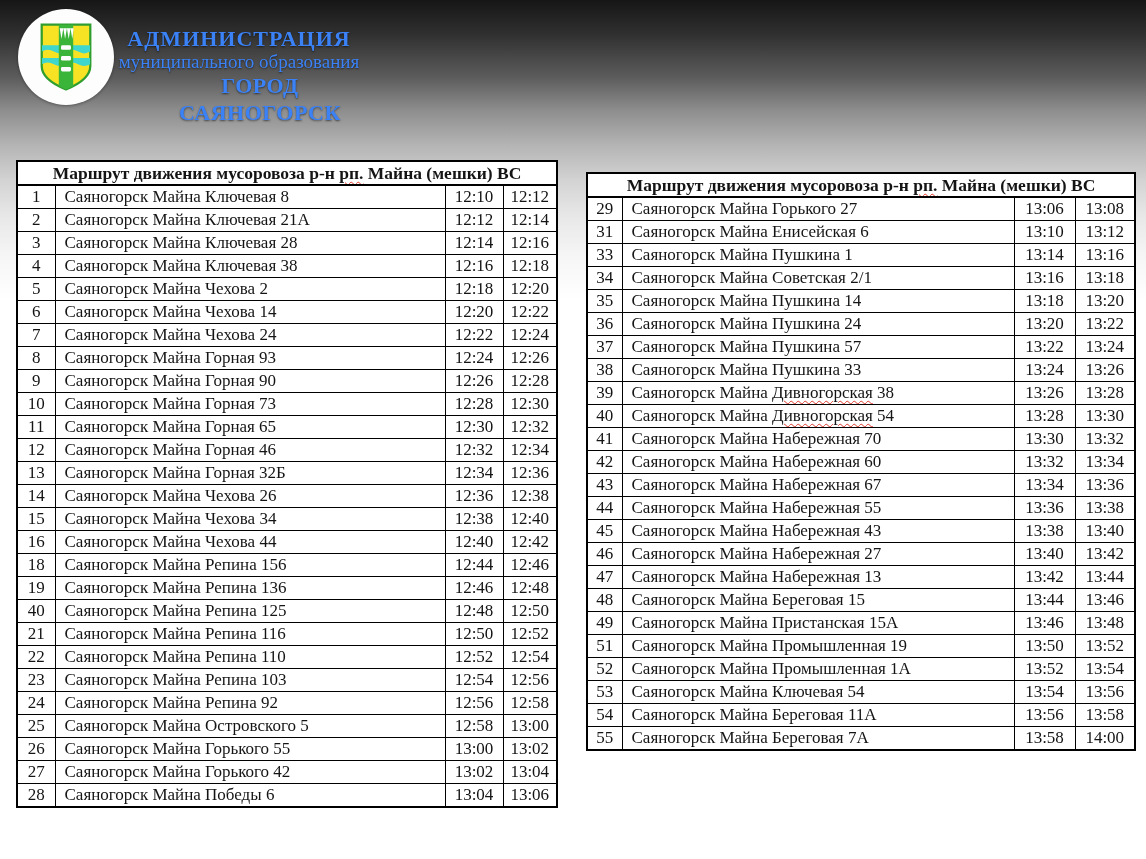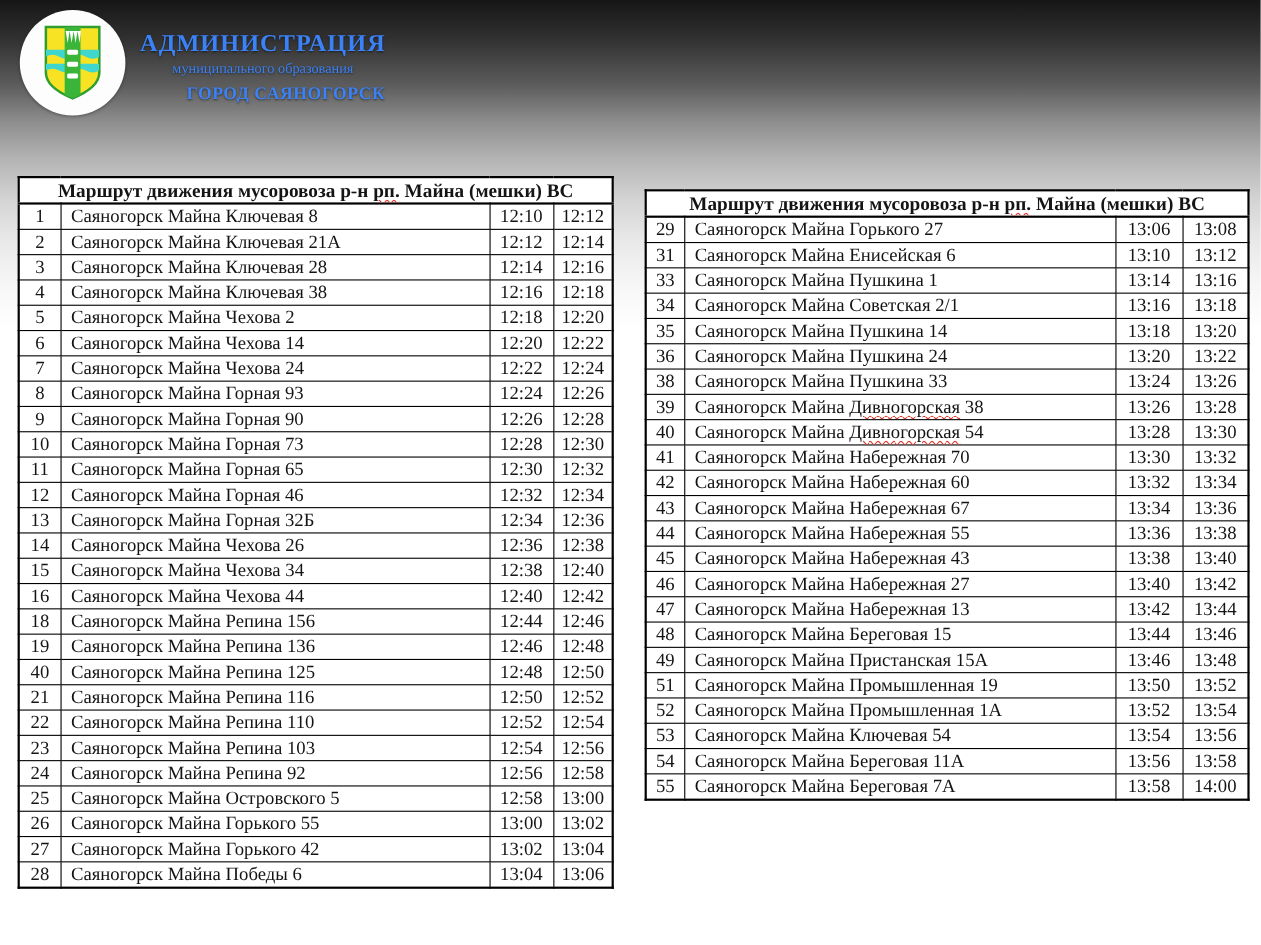--- a/index.html
+++ b/index.html
@@ -12,22 +12,22 @@
   .logo-circle{
     position:absolute;left:18px;top:9px;width:96px;height:96px;border-radius:50%;
     background:#fdfdfd;display:flex;align-items:center;justify-content:center;
     box-shadow:0 1px 3px rgba(0,0,0,.35);
   }
   .org{
     position:absolute;left:116px;top:26px;width:246px;text-align:center;
     color:#3b82f6;text-shadow:0 1px 2px rgba(0,0,0,.55);
   }
   .org-line1{font-size:22px;font-weight:bold;letter-spacing:1px;line-height:26px;}
-  .org-line2{font-size:13px;line-height:20px;}
-  .org-line3{font-size:16px;font-weight:bold;letter-spacing:.5px;line-height:27px;margin-left:42px;}
+  .org-line2{font-size:19px;line-height:20px;}
+  .org-line3{font-size:22px;font-weight:bold;letter-spacing:.5px;line-height:27px;margin-left:42px;}
 
   .tbl{position:absolute;background:#ffffff;}
   #left-tbl{left:16px;top:160px;width:540px;}
   #right-tbl{left:586px;top:172px;width:548px;}
   table{border-collapse:collapse;table-layout:fixed;width:100%;background:#fff;border:2px solid #000;}
   td{
     border:1px solid #000;font-size:17px;color:#141414;height:22px;line-height:22px;
     padding:0;white-space:nowrap;overflow:hidden;
   }
   td.title{font-weight:bold;text-align:center;font-size:17.5px;height:21px;border-bottom:2px solid #000;}
@@ -293,20 +293,26 @@
           <td class="t">13:18</td>
           <td class="t">13:20</td>
         </tr>
         <tr>
           <td class="num">36</td>
           <td class="addr">Саяногорск Майна Пушкина 24</td>
           <td class="t">13:20</td>
           <td class="t">13:22</td>
         </tr>
         <tr>
+          <td class="num">37</td>
+          <td class="addr">Саяногорск Майна Пушкина 57</td>
+          <td class="t">13:22</td>
+          <td class="t">13:24</td>
+        </tr>
+        <tr>
           <td class="num">38</td>
           <td class="addr">Саяногорск Майна Пушкина 33</td>
           <td class="t">13:24</td>
           <td class="t">13:26</td>
         </tr>
         <tr>
           <td class="num">39</td>
           <td class="addr">Саяногорск Майна <span class="squig">Дивногорская</span> 38</td>
           <td class="t">13:26</td>
           <td class="t">13:28</td>

